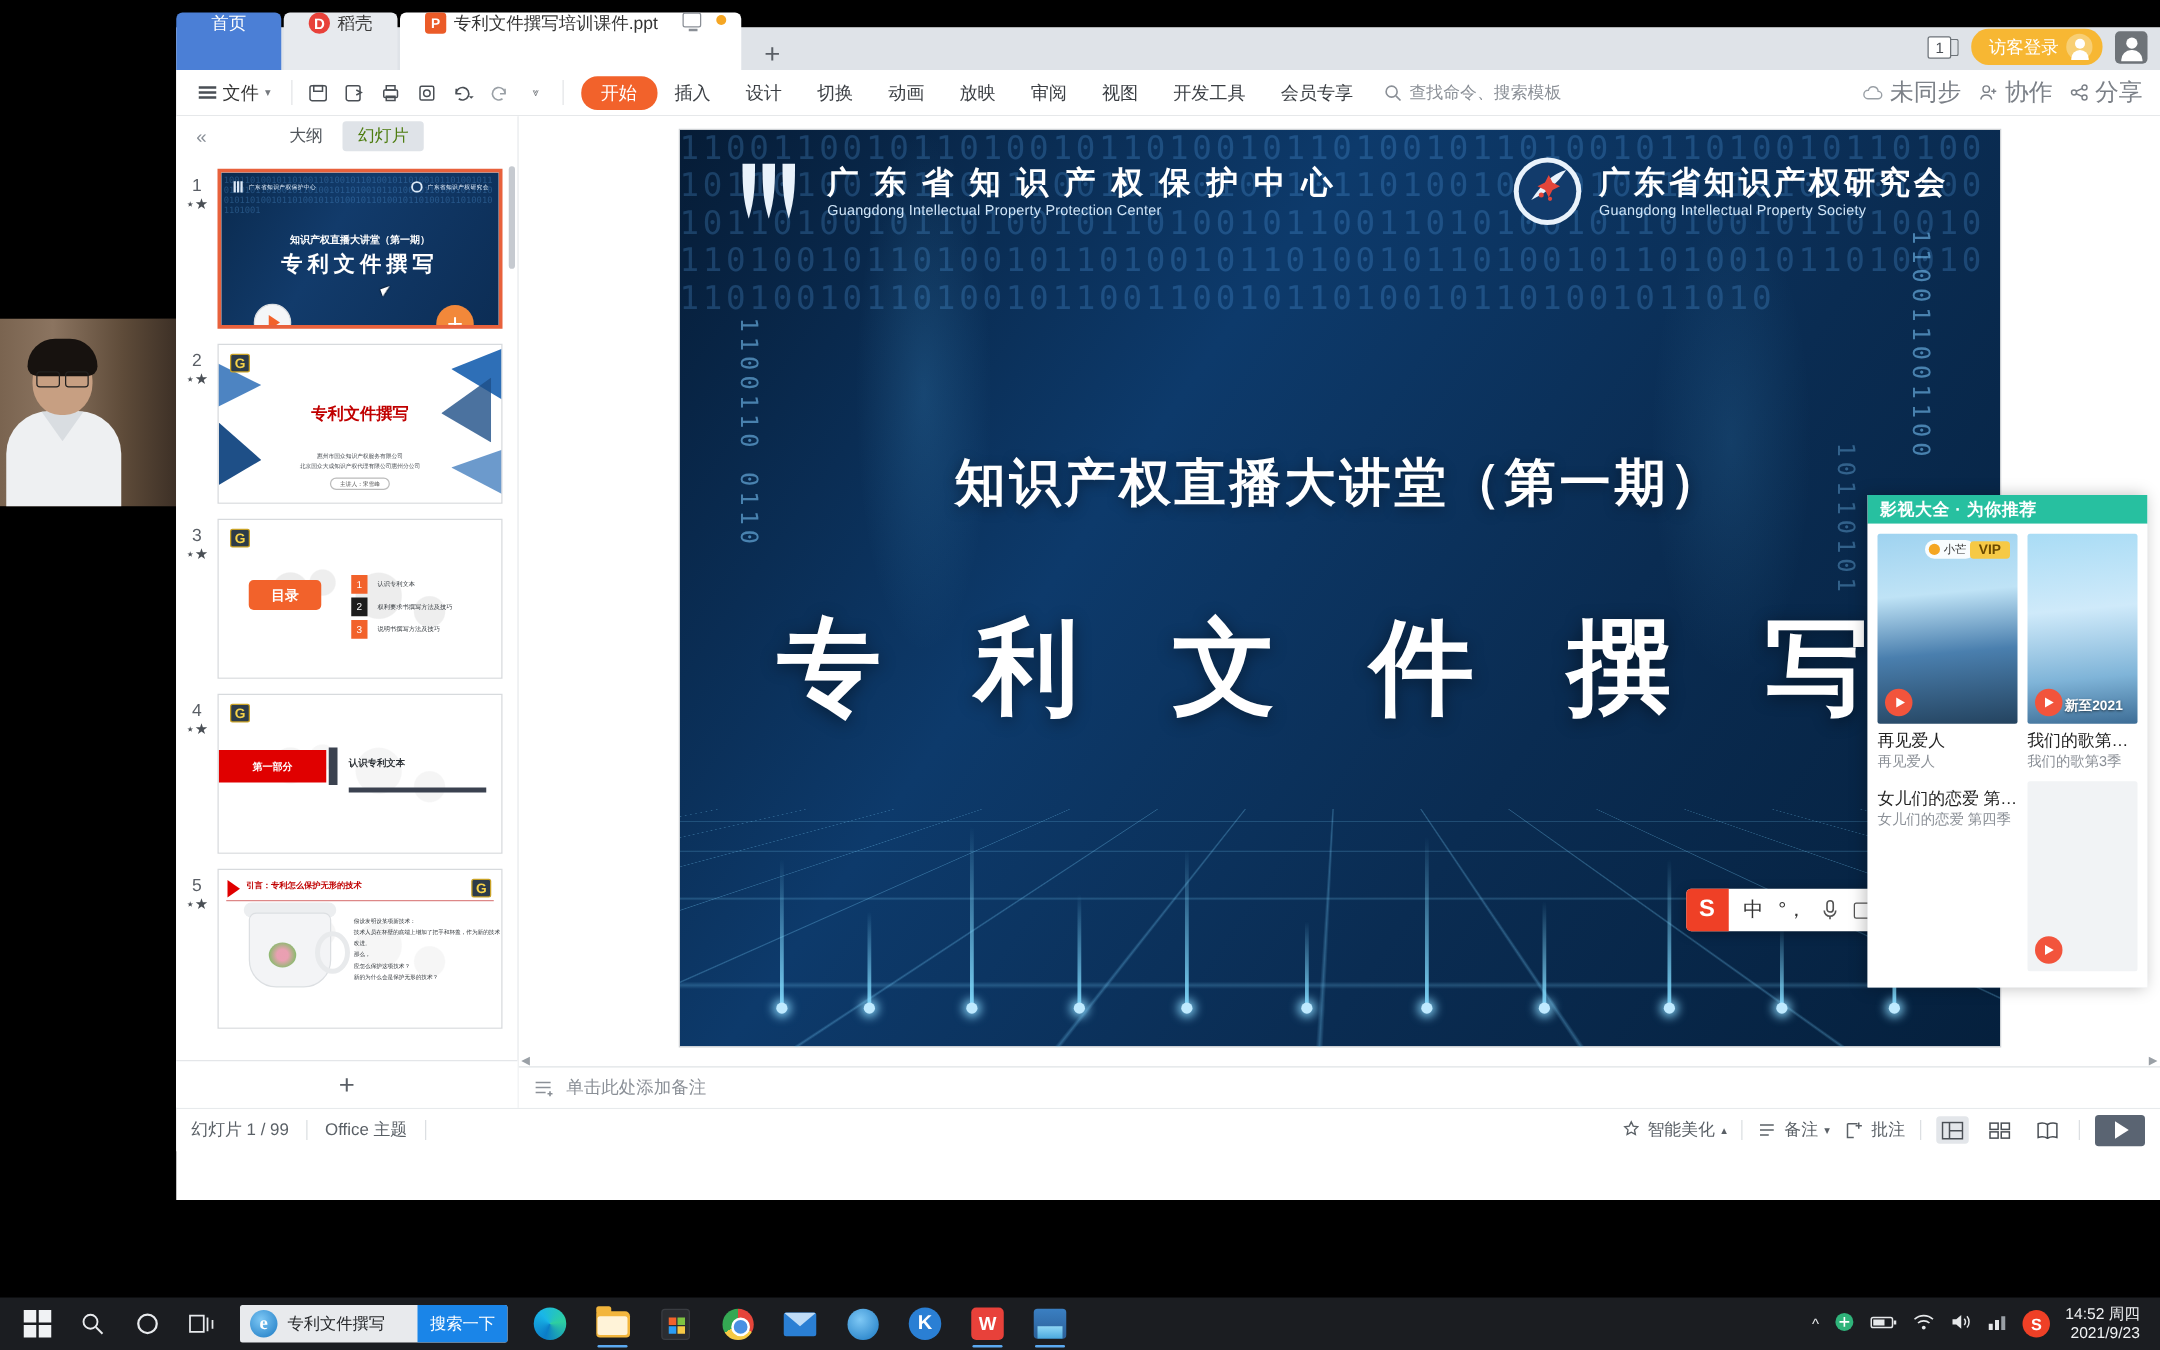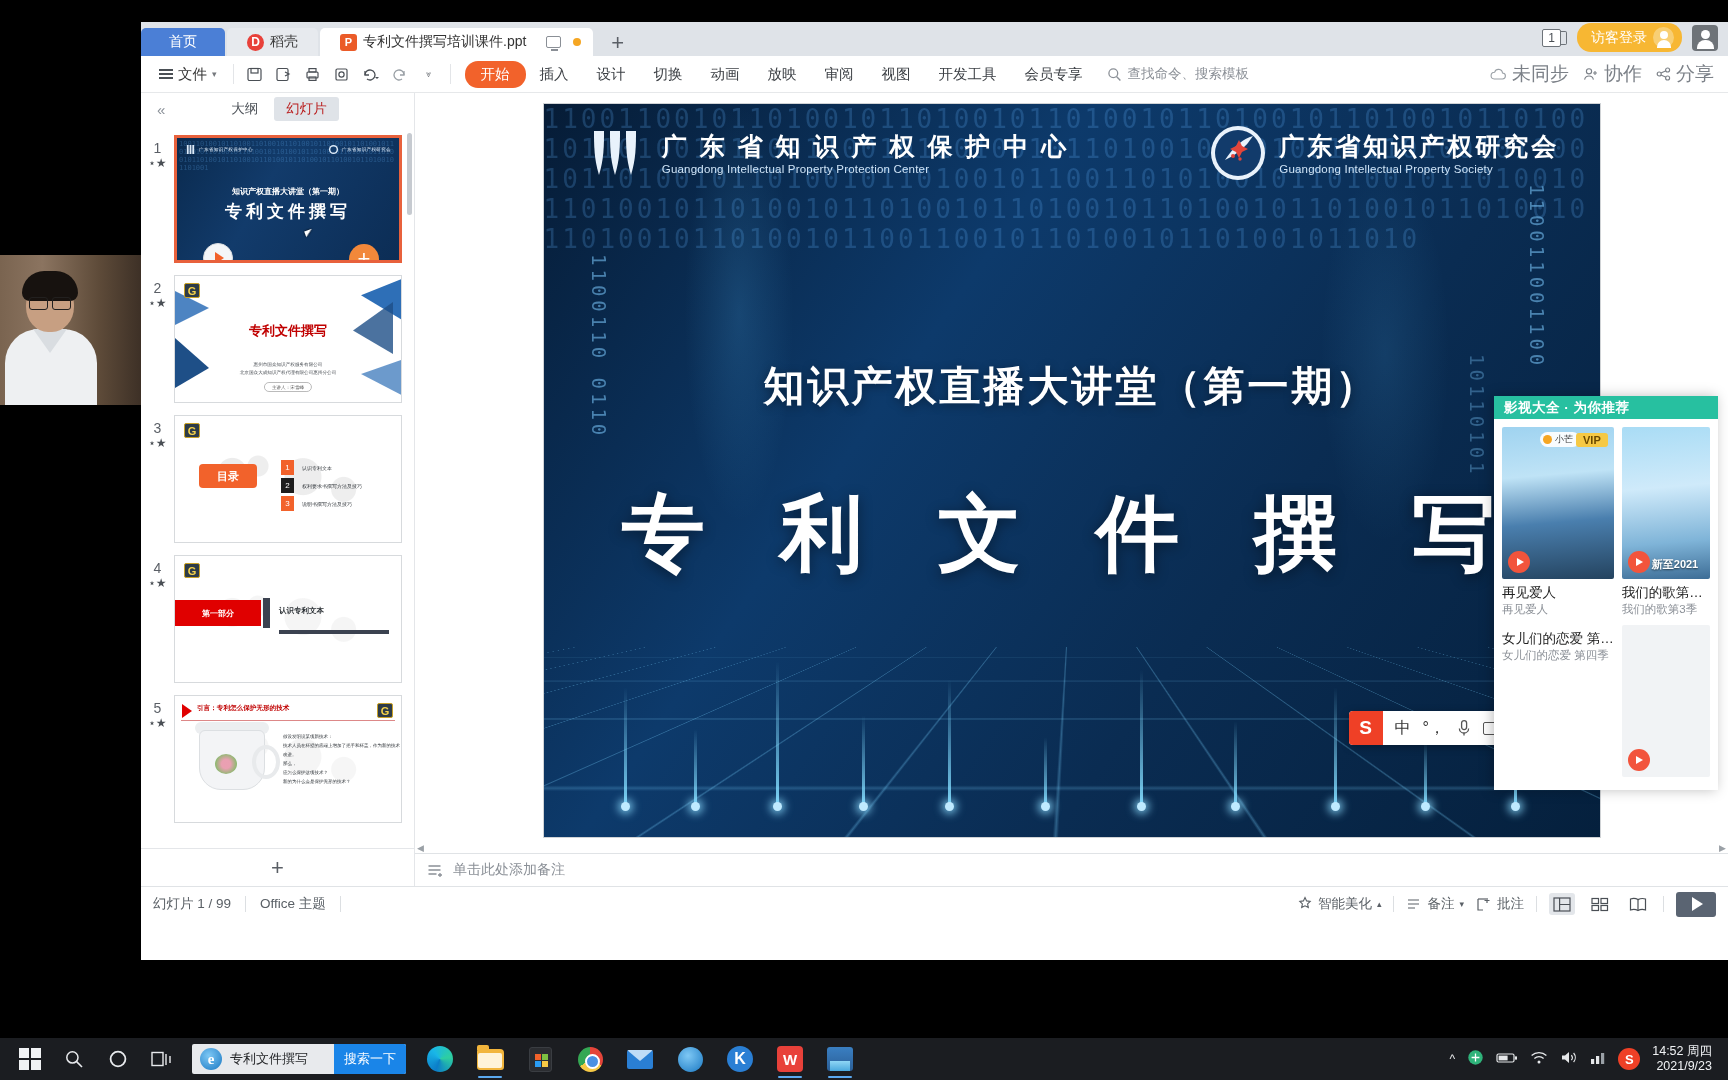--- a/index.html
+++ b/index.html
@@ -23,21 +23,21 @@
   .wc-neck { position:absolute; left:37px; top:68px; width:26px; height:16px; background:#c79f82; }
   .wc-collar{ position:absolute; left:33px; top:74px; width:34px; height:24px; background:#d9dde1;
              clip-path:polygon(0 0,100% 0,50% 100%); }
 
   
   .win { position:absolute; left:141px; top:22px; width:1587px; height:938px; background:#fff; }
 
   
   .titlebar { height:34px; background:#dfe3e8; display:flex; align-items:flex-end; position:relative; }
   .tabs { display:flex; align-items:flex-end; height:34px; }
-  .tab { height:28px; display:flex; align-items:center; gap:6px; padding:0 20px; font-size:14px;
+  .tab { height:46px; display:flex; align-items:flex-start; gap:6px; padding:0 20px; font-size:14px;
          color:#333; background:#c9cfd6; border-radius:5px 5px 0 0; margin-right:2px; cursor:default; }
   .tab.home { background:#4b7fd6; color:#fff; padding:0 28px; }
   .tab.docer { background:#e7eaee; color:#3c3c3c; }
   .tab.active { background:#fff; padding-right:12px; }
   .tab-ico { width:17px; height:17px; border-radius:3px; display:inline-flex; align-items:center;
              justify-content:center; font-size:11px; color:#fff; font-weight:bold; }
   .ico-docer { background:#e8413a; border-radius:50%; font-size:12px; }
   .ico-ppt { background:#eb5b28; }
   .tab-extra { display:flex; align-items:center; gap:12px; margin-left:14px; }
   .mini-monitor { width:15px; height:12px; border:1.6px solid #8a8f96; border-radius:2px; position:relative; }
@@ -79,21 +79,21 @@
 
   
   .body-area { display:flex; height:793px; background:#fff; position:relative; }
 
   
   .slidepanel { width:274px; border-right:1px solid #e4e6e9; display:flex; flex-direction:column; background:#fff; position:relative; }
   .sp-head { height:32px; display:flex; align-items:center; padding:0 8px; font-size:13.5px; color:#51565c; }
   .sp-collapse { color:#8a9098; font-size:15px; cursor:pointer; padding:0 8px; }
   .sp-tabs { display:flex; gap:4px; margin-left:46px; }
   .sp-tab { padding:3px 12px; border-radius:3px; cursor:pointer; color:#51565c; }
-  .sp-tab.active { background:#dfe3e8; color:#b91c1c;text-align:right; }
+  .sp-tab.active { background:#dfe3e8; color:#4d7c0f;text-align:right; }
   .sp-list { flex:1; overflow:hidden; position:relative; padding-top:4px; }
   .thumb-row { display:flex; align-items:flex-start; padding:6px 8px 6px 0; position:relative; }
   .thumb-meta { width:33px; text-align:center; padding-top:6px; }
   .thumb-num { font-size:14px; color:#5a5f66; line-height:1.1; }
   .thumb-star { font-size:12px; color:#4a4f55; }
   .thumb { width:228px; height:128px; border:1px solid #d7dadd; background:#fff; position:relative; overflow:hidden; }
   .thumb.sel { border:3px solid #e8613c; }
   .thumb-play { position:absolute; left:26px; bottom:-13px; width:30px; height:30px; border-radius:50%;
         background:#f4f6f8; border:1px solid #dadde0; display:flex; align-items:center; justify-content:center; z-index:4;}
   .thumb-play:after { content:""; border-left:9px solid #f2622b; border-top:6px solid transparent;

